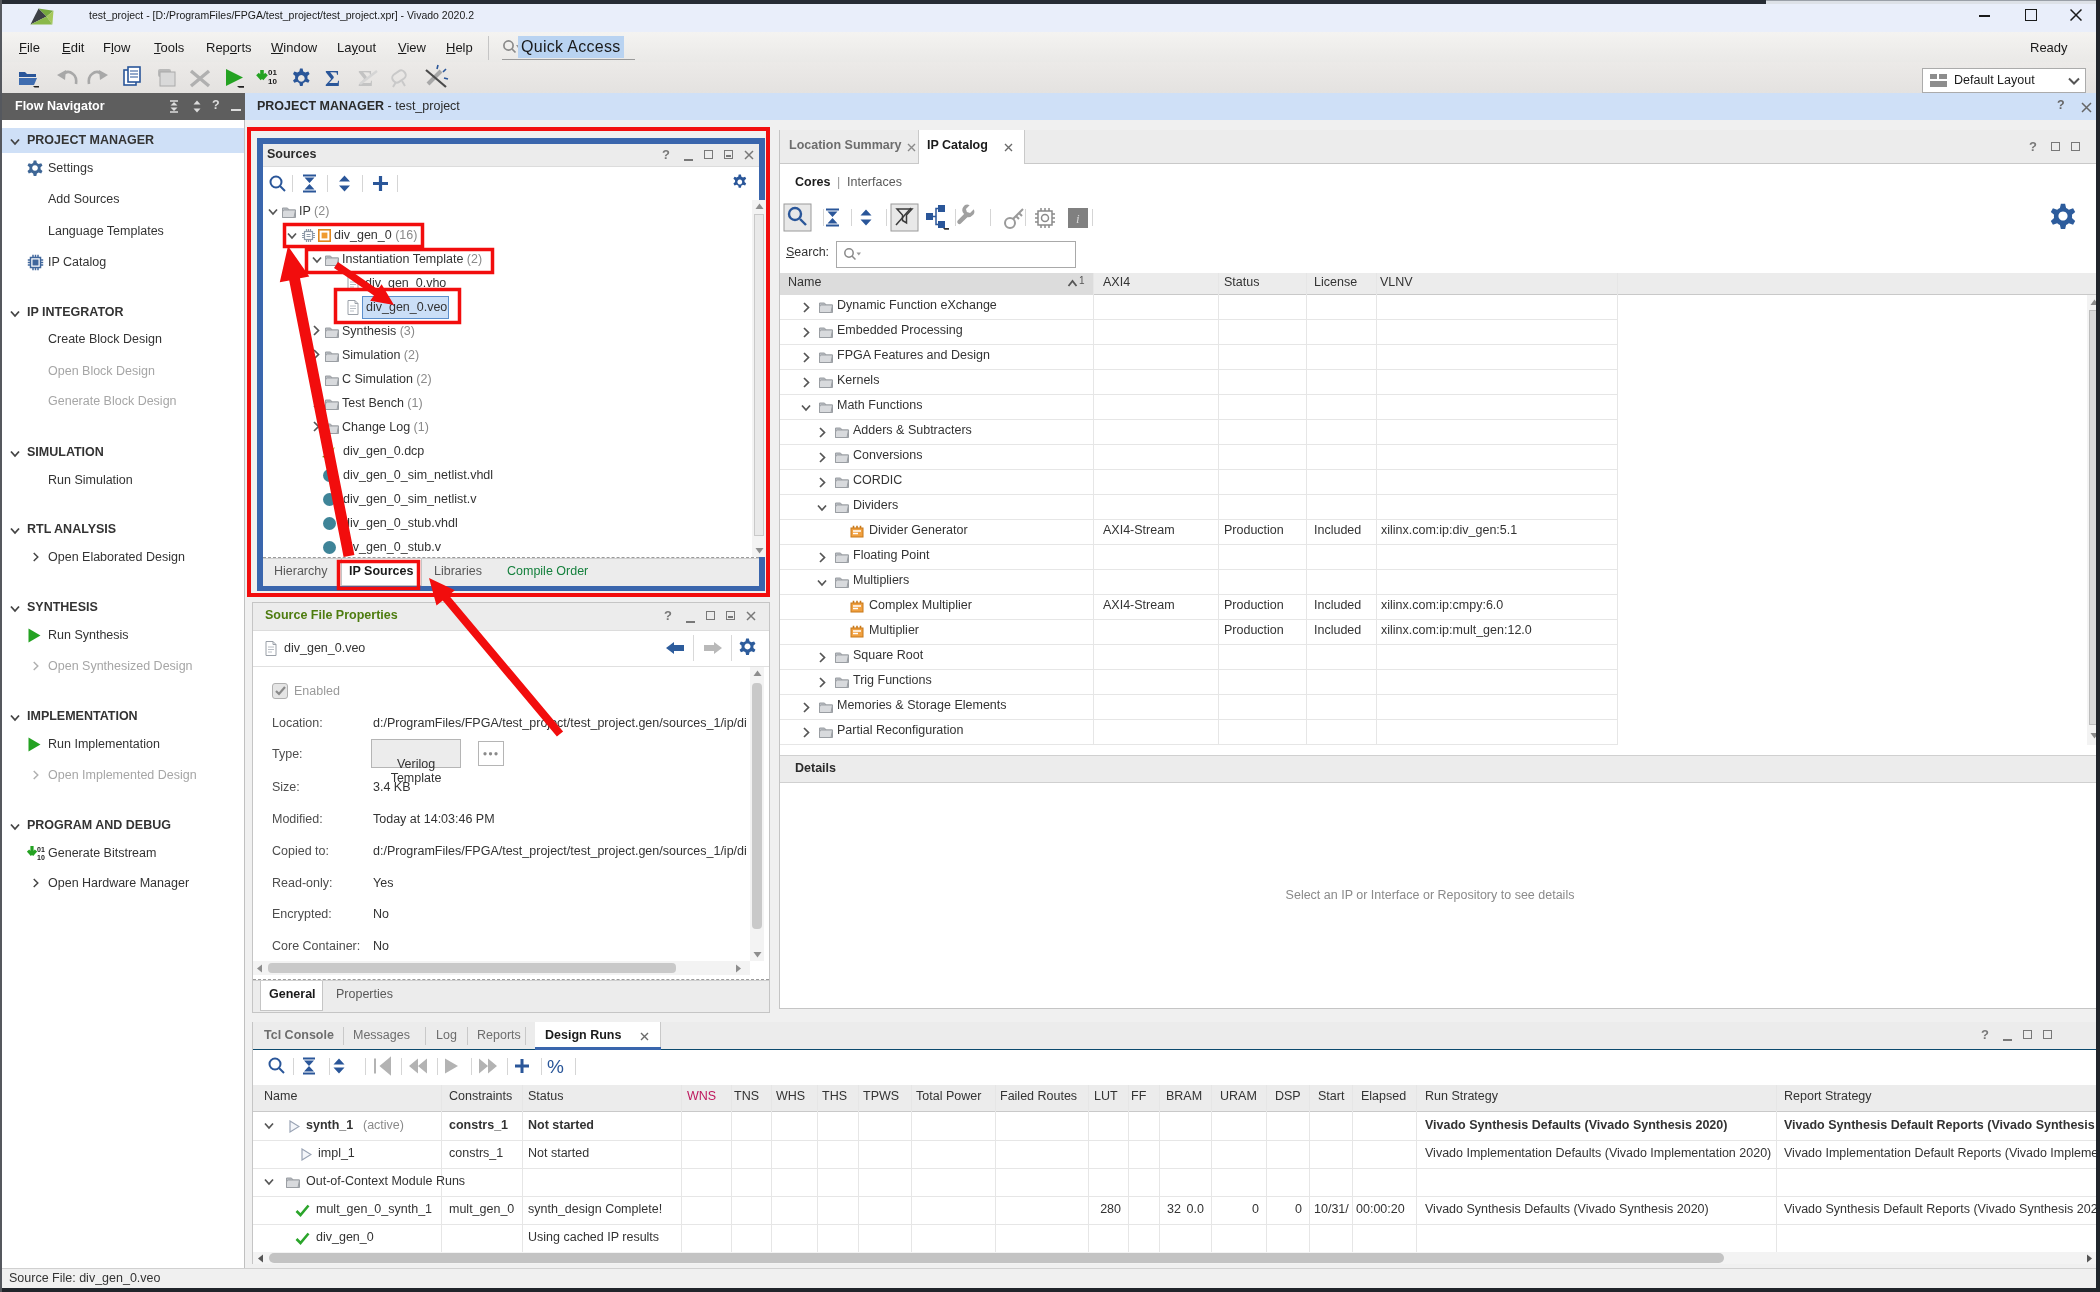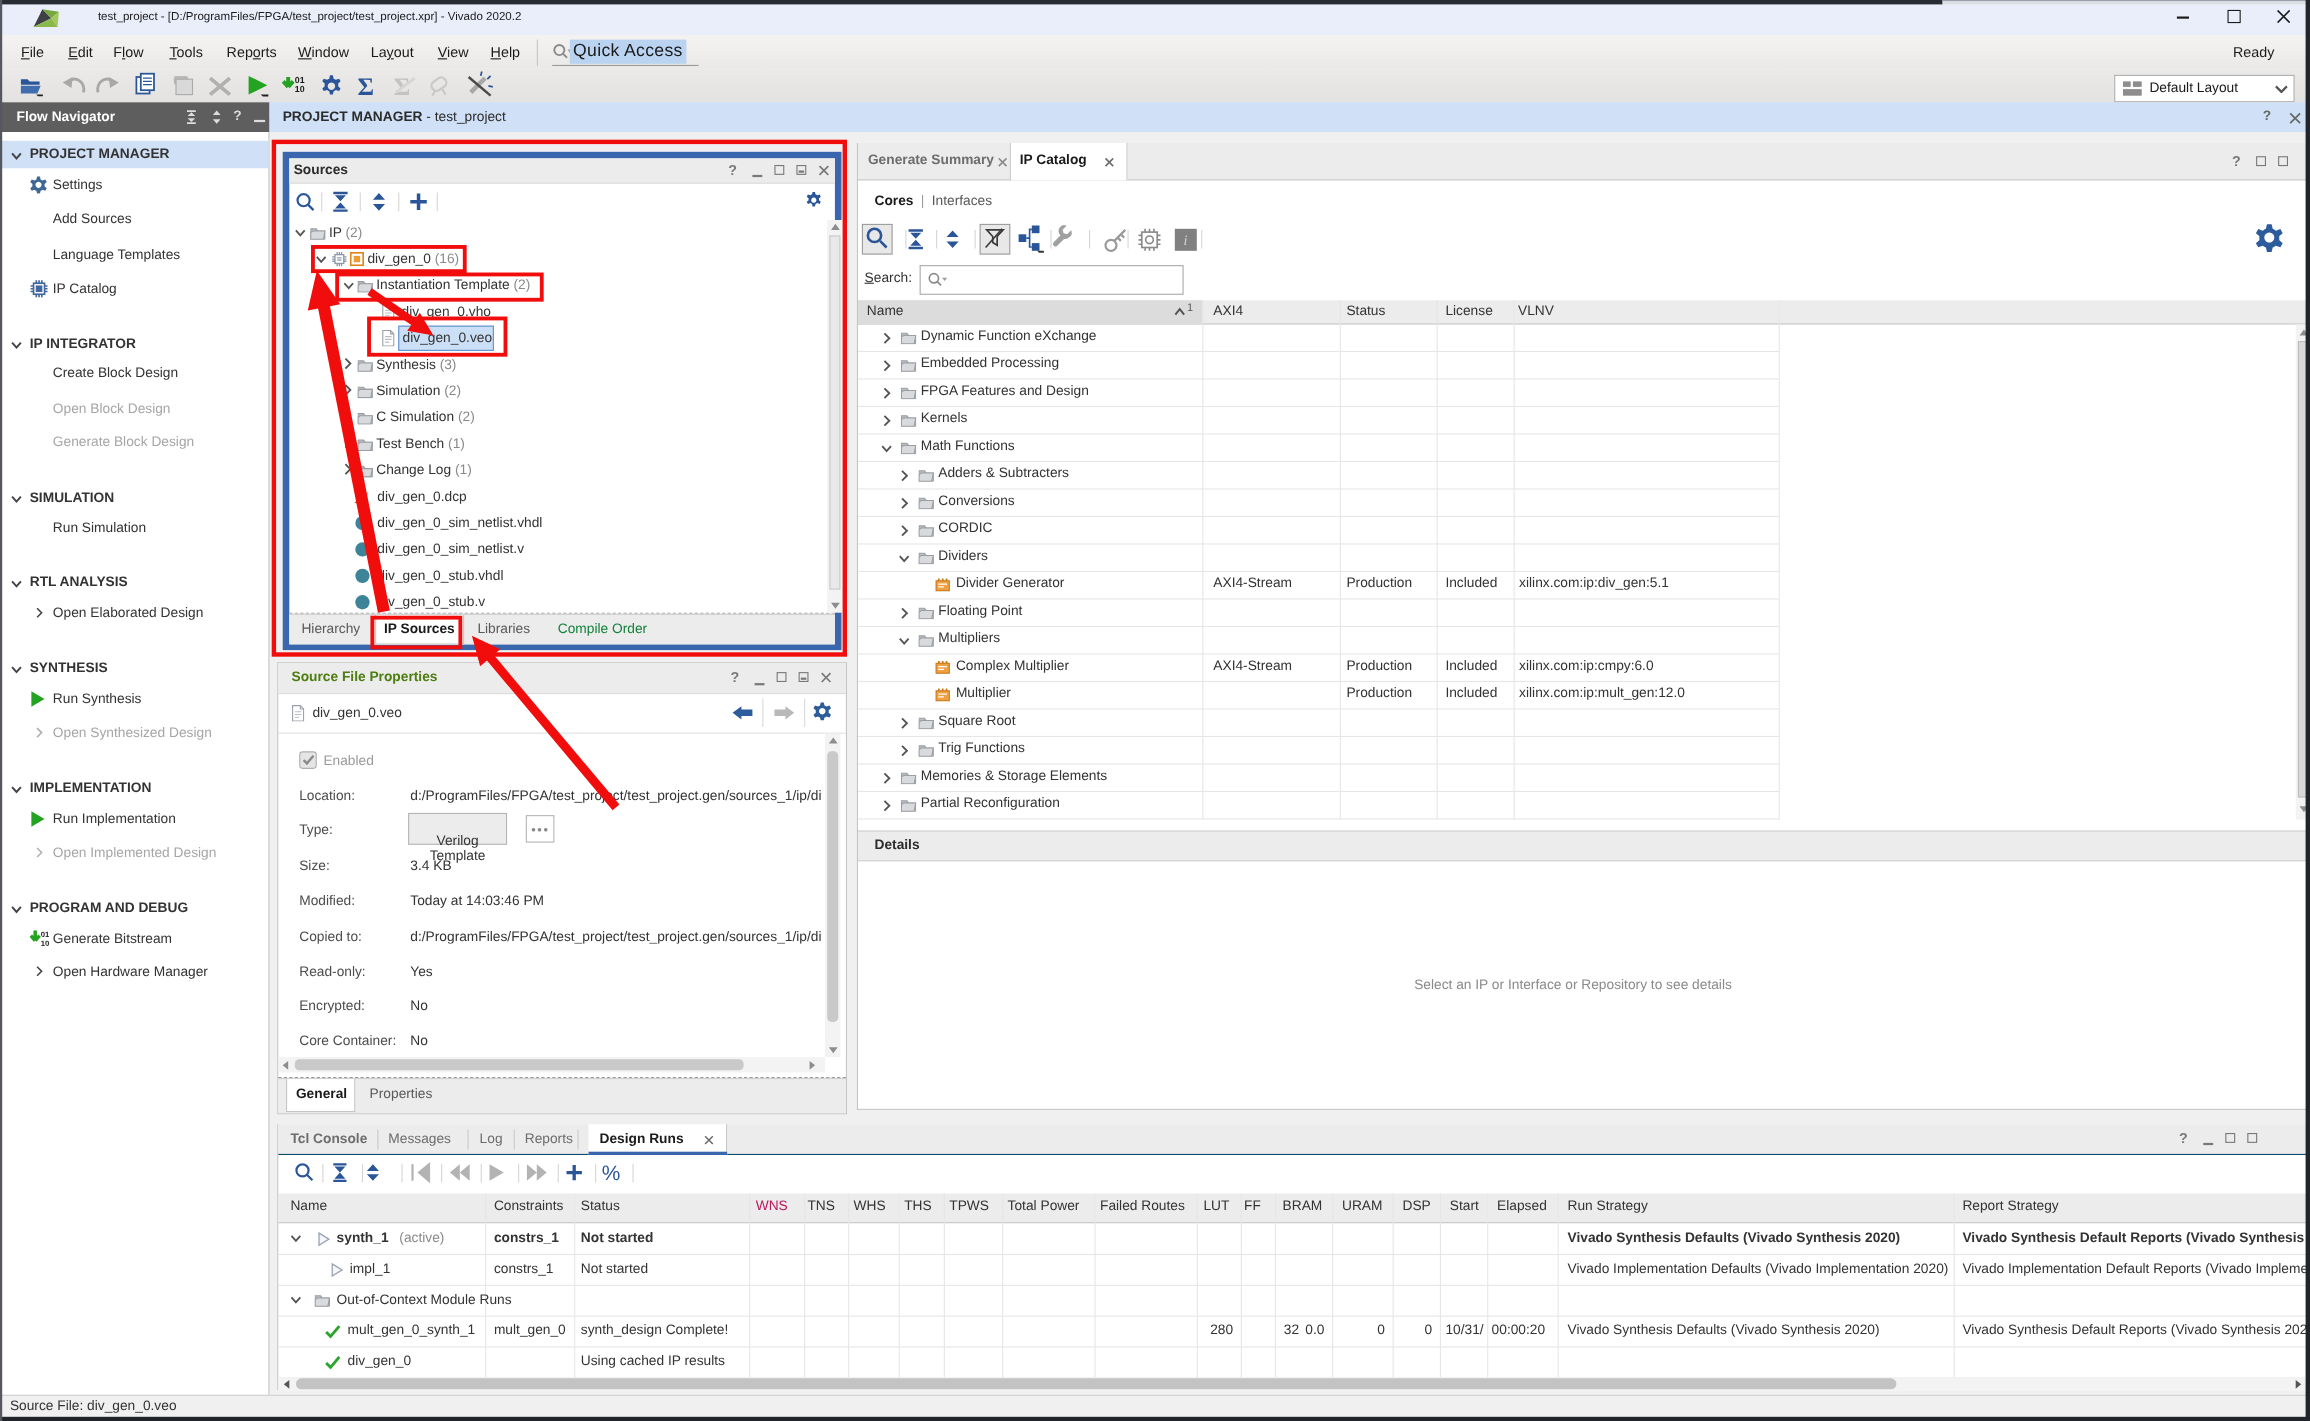--- a/index.html
+++ b/index.html
@@ -446,21 +446,21 @@
   </div>
   <div style="position:absolute;left:0;top:376px;width:516px;border-top:1px dashed #9a9a9a"></div>
   <div style="position:absolute;left:0;top:377px;width:516px;height:32px;background:#ececec;border-top:1px solid #cfcfcf">
     <div style="position:absolute;left:7px;top:0px;width:63px;height:30px;background:#fff;border:1px solid #c5c5c5;border-top:none"></div>
     <span style="position:absolute;left:16px;top:6px;font-weight:bold;color:#1a1a1a">General</span>
     <span style="position:absolute;left:83px;top:6px;color:#595959">Properties</span>
   </div>
 </div>
 <div class="abs" id="ipcat" style="left:779px;top:130px;width:1321px;height:879px;background:#fff;border-left:1px solid #c5c5c5;border-bottom:1px solid #c5c5c5">
 <div style="position:absolute;left:0;top:0;width:1321px;height:34px;background:#ececec;border-bottom:1px solid #c9c9c9">
- <span style="position:absolute;left:9px;top:8px;color:#6d6d6d;font-weight:bold">Generate Summary</span>
+ <span style="position:absolute;left:9px;top:8px;color:#6d6d6d;font-weight:bold">Location Summary</span>
  <svg class="abs" style="left:127px;top:13px" width="9" height="9" viewBox="0 0 9 9">
         <path d="M1 1 L8 8 M8 1 L1 8" stroke="#8a8a8a" stroke-width="1.4"></path>
       </svg>
  <div style="position:absolute;left:138px;top:0;width:107px;height:34px;background:#fff;border-left:1px solid #c9c9c9;border-right:1px solid #c9c9c9"></div>
  <span style="position:absolute;left:147px;top:8px;font-weight:bold;color:#1a1a1a">IP Catalog</span>
  <svg class="abs" style="left:224px;top:13px" width="9" height="9" viewBox="0 0 9 9">
         <path d="M1 1 L8 8 M8 1 L1 8" stroke="#6a6a6a" stroke-width="1.4"></path>
       </svg>
  <span class="srcwico" style="left:1249px;top:9px">?</span>
  <div class="abs" style="left:1271px;top:12px;width:9px;height:9px;border:1.6px solid #787878"></div>

